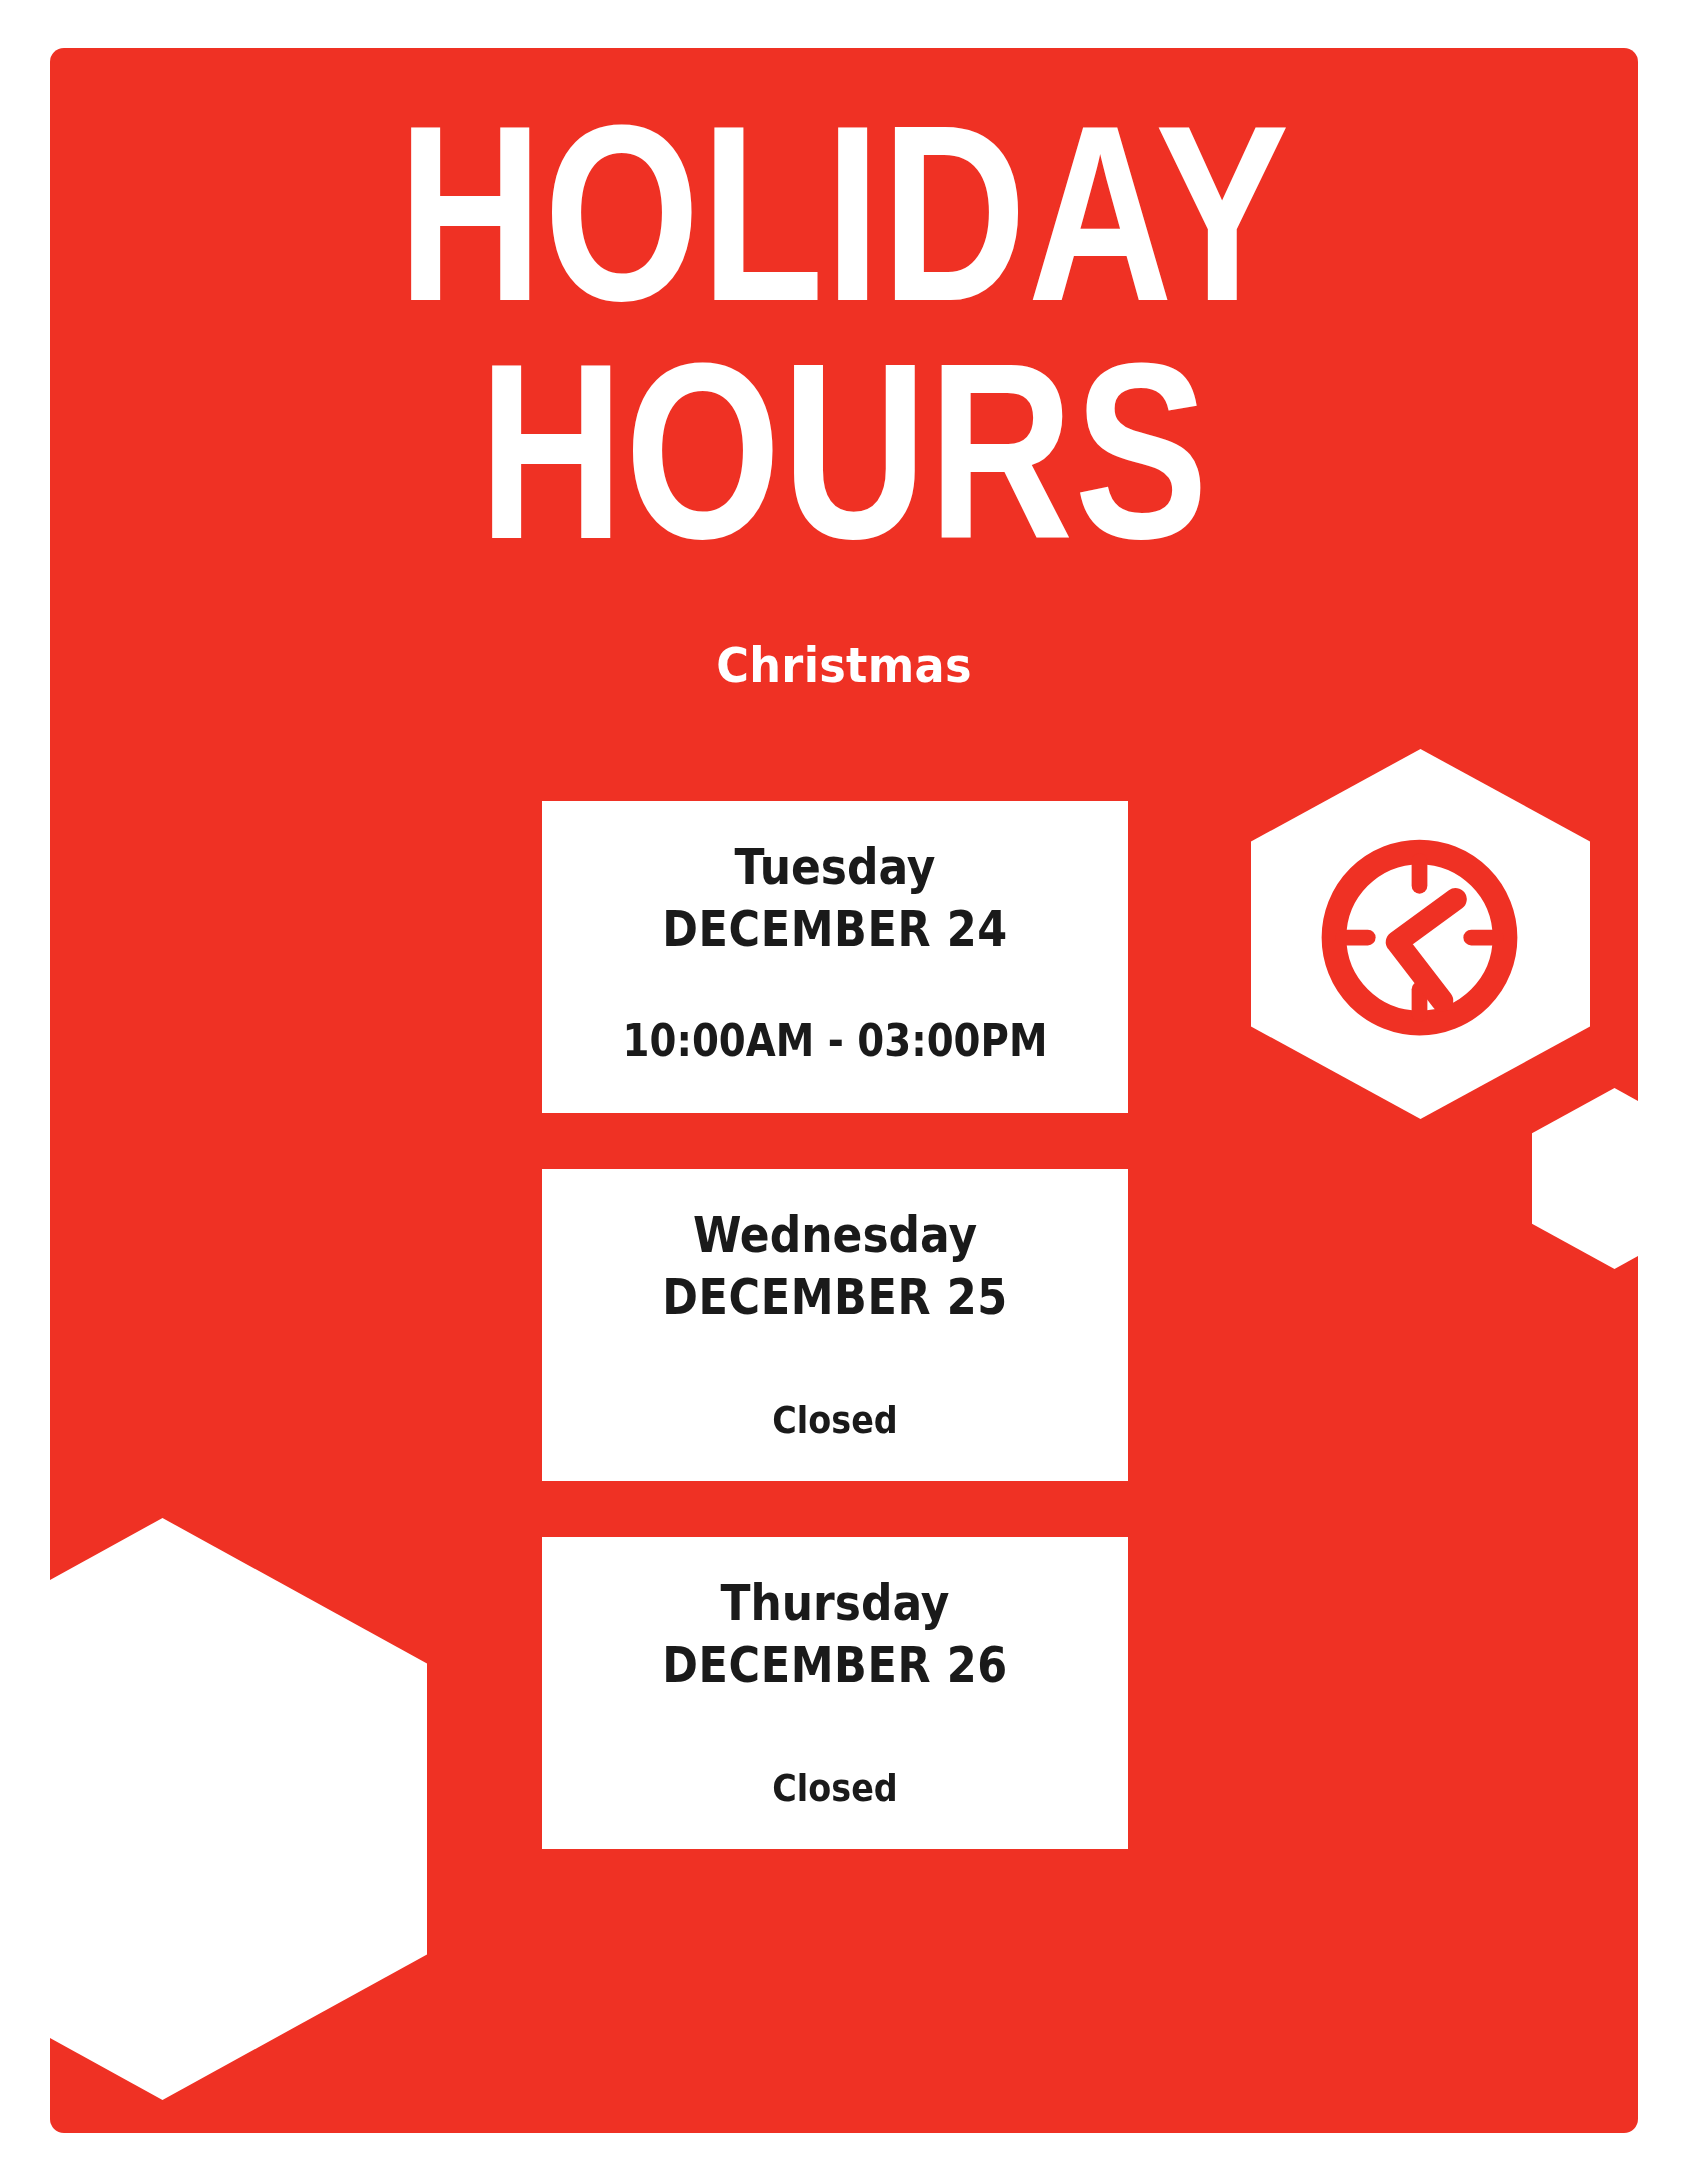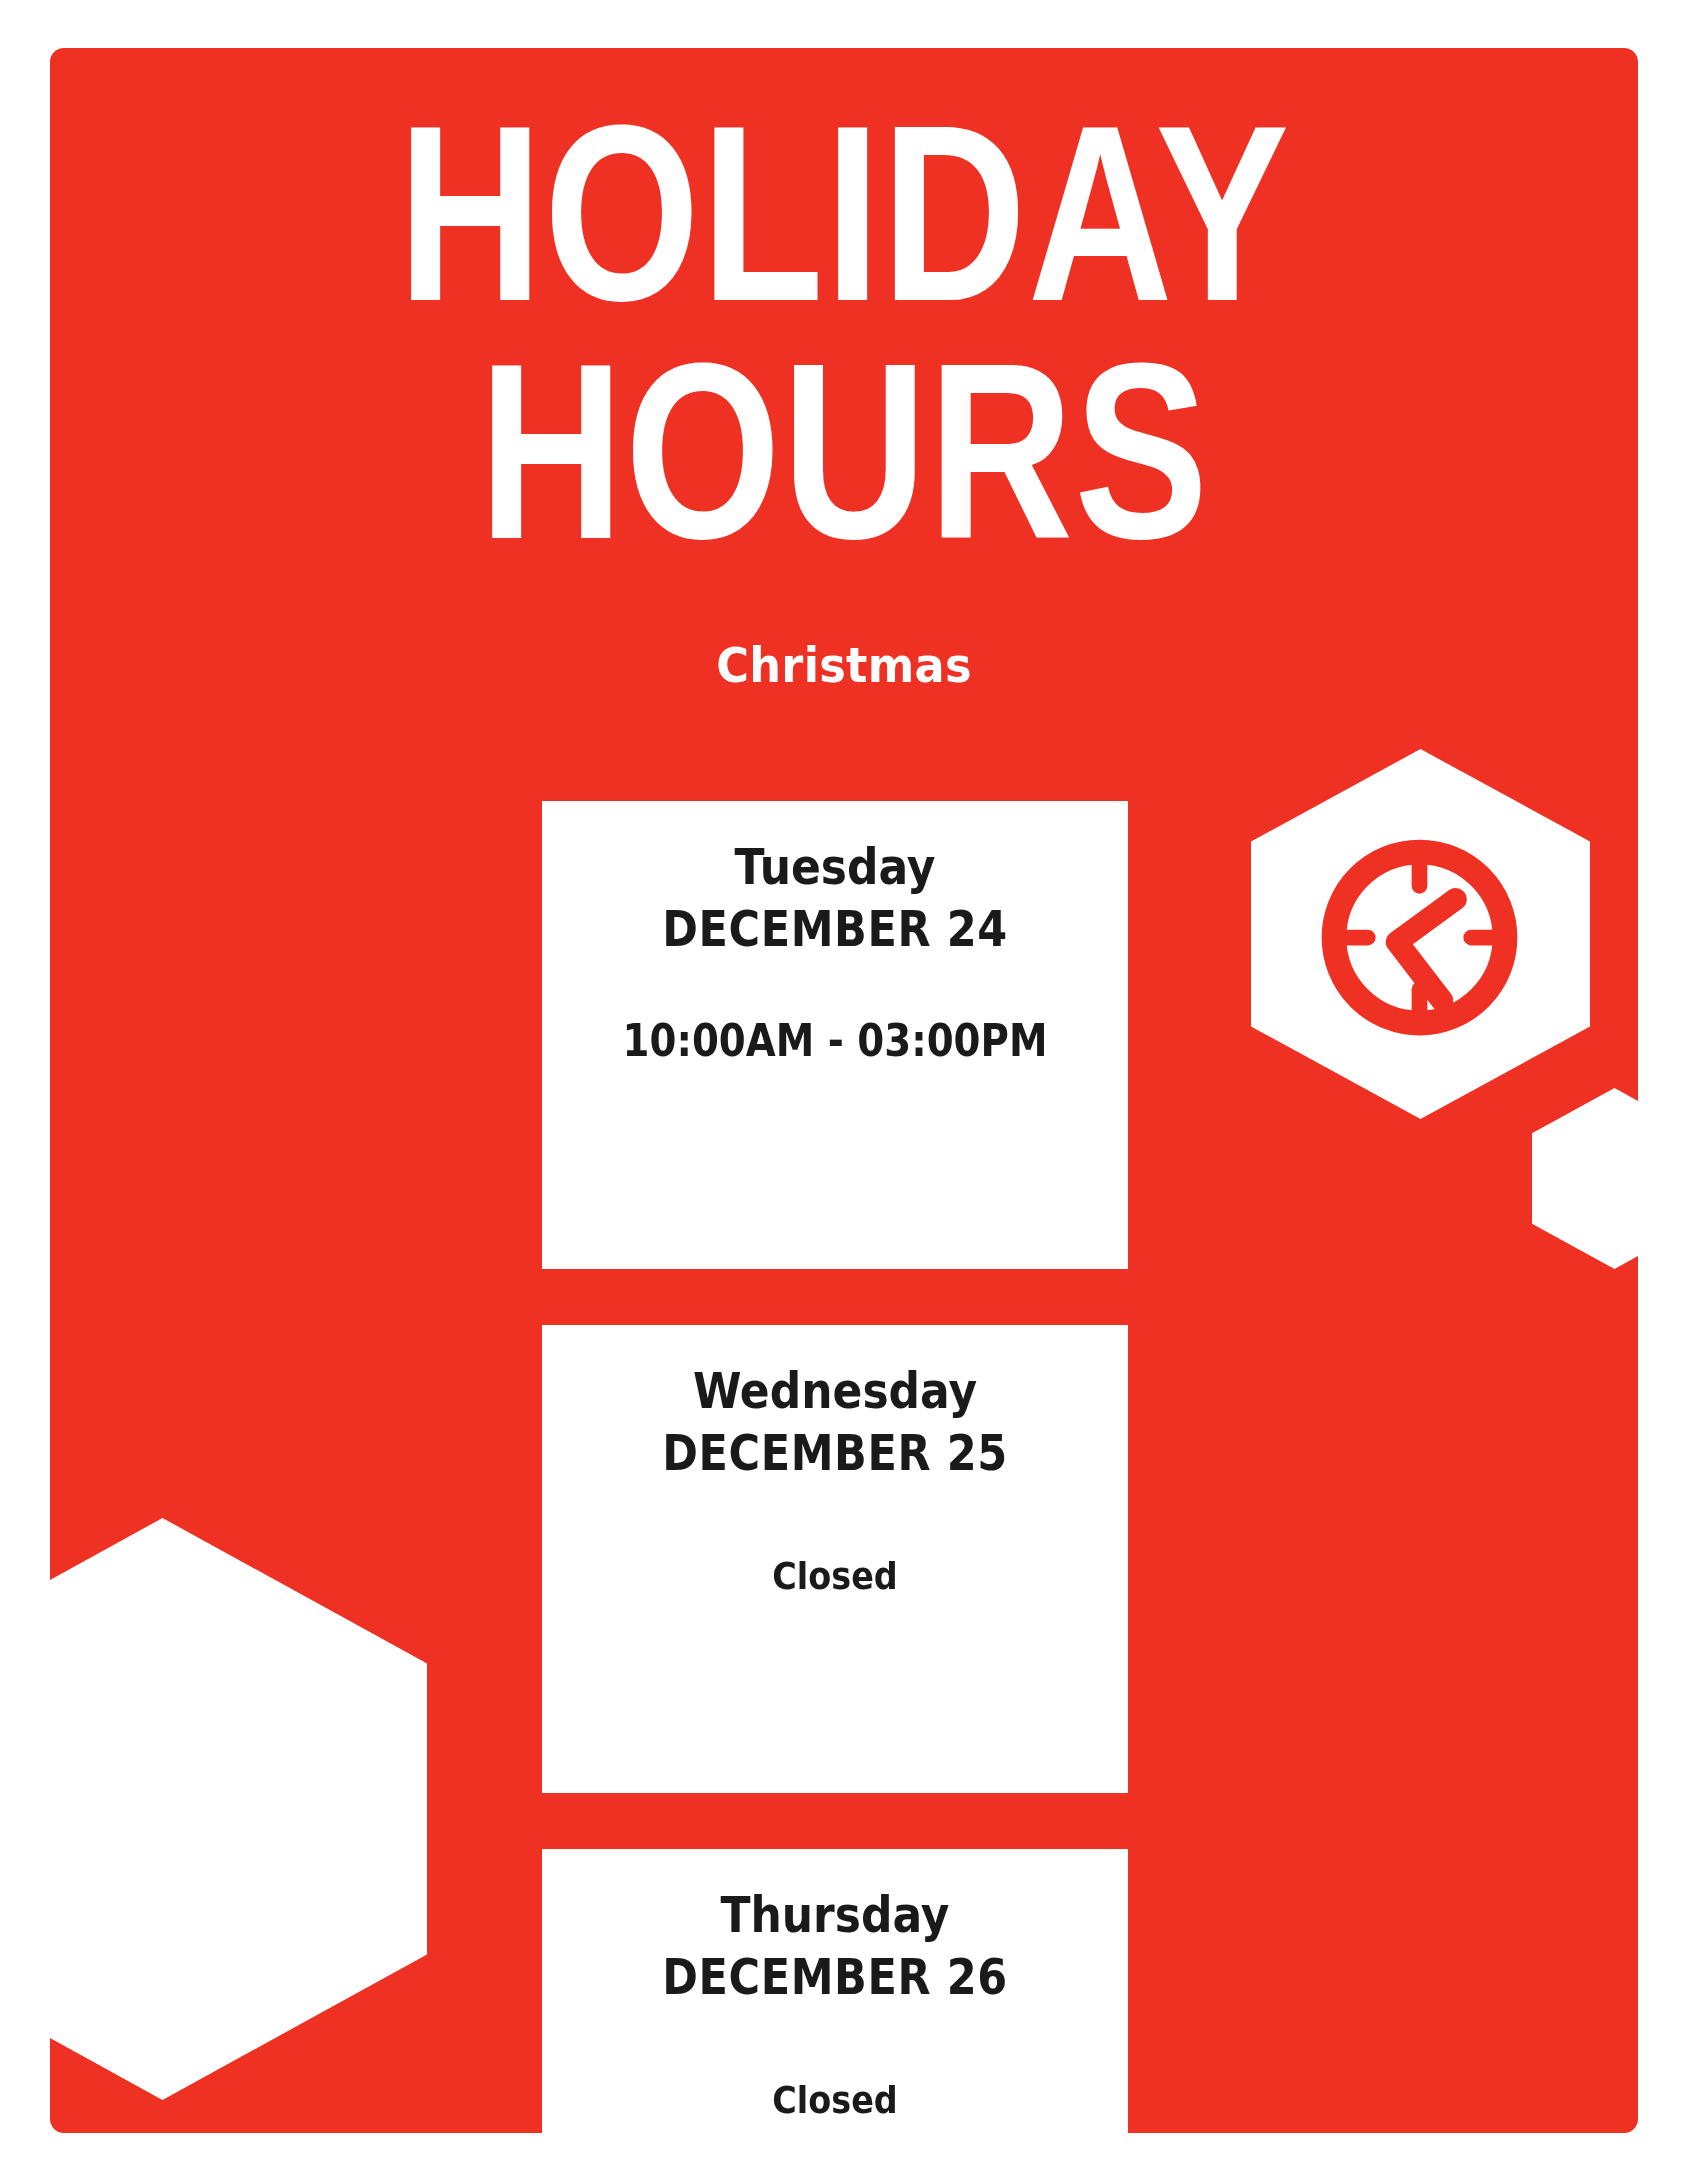--- a/index.html
+++ b/index.html
@@ -105,21 +105,21 @@
 
   
   .cards {
     position: absolute;
     left: 492px;
     top: 753px;
     width: 586px;
   }
   .card {
     width: 586px;
-    height: 468px;
+    height: 312px;
     background: #ffffff;
     margin-bottom: 56px;
     position: relative;
     text-align: center;
     box-sizing: border-box;
     padding-top: 38px;
   }
   .card-day {
     display: block;
     color: #1a1a1a;

